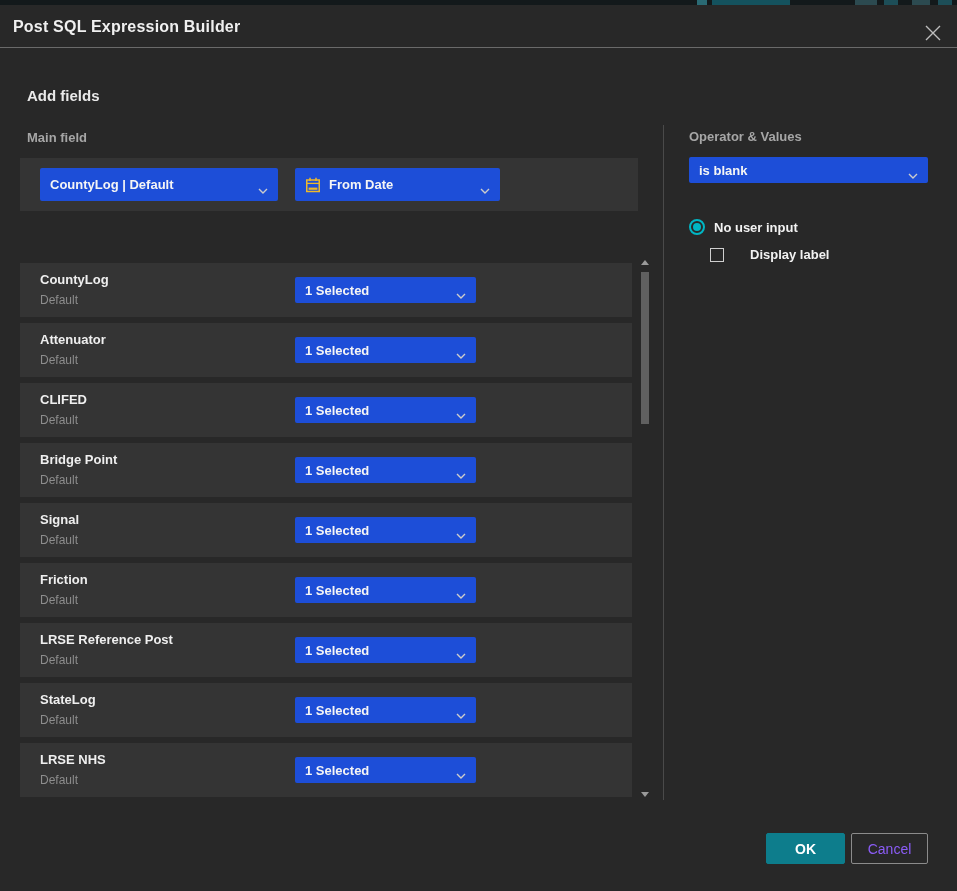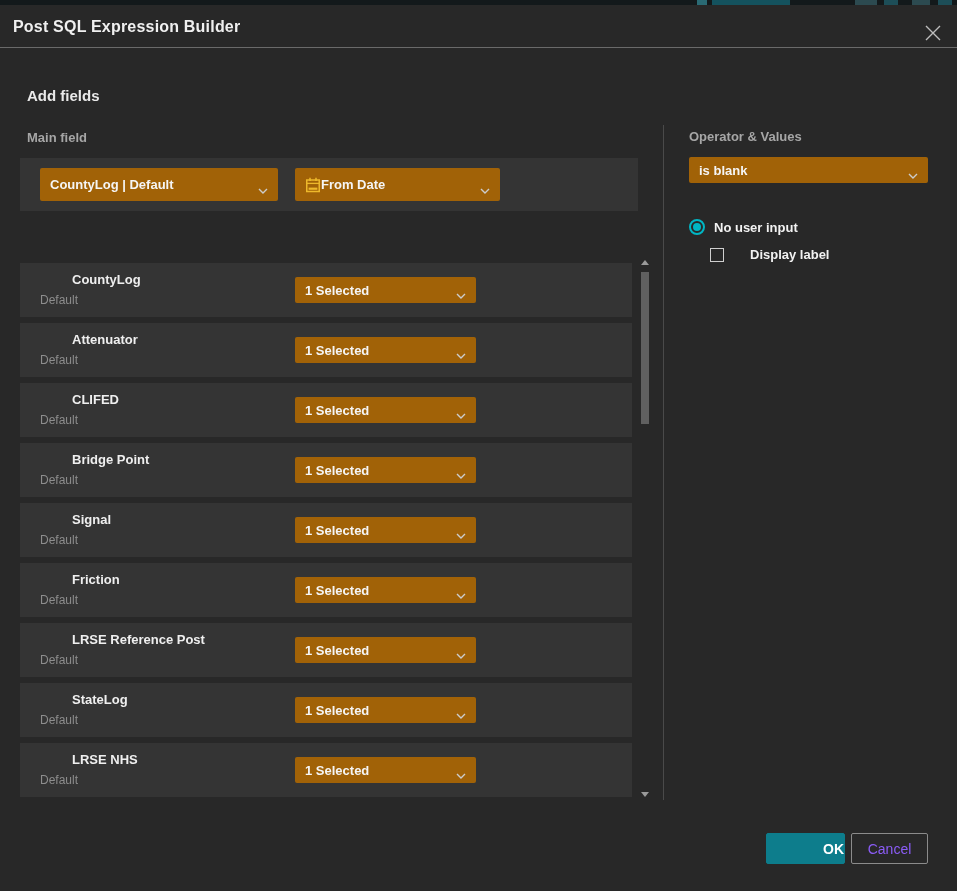--- a/index.html
+++ b/index.html
@@ -28,32 +28,32 @@
     background:none; border:none; cursor:pointer; display:flex; align-items:center; justify-content:center;
   }
 
   .h-add-fields { position:absolute; left:27px; top:87px; font-size:15px; font-weight:700; color:#e9e9e9; }
   .h-main-field { position:absolute; left:27px; top:130px; font-size:13px; font-weight:700; color:#a6a6a6; }
 
   .panel { background:#343434; position:absolute; }
   .main-field-panel { left:20px; top:158px; width:618px; height:53px; }
 
   .dd {
-    position:absolute; background:#a16207; border-radius:2px; cursor:pointer;
+    position:absolute; background:#1d4ed8; border-radius:2px; cursor:pointer;
     display:flex; align-items:center; color:#f5f5f5; font-size:13px; font-weight:600;
     padding:0 10px;
   }
   .dd .dd-chevron { position:absolute; right:10px; top:50%; margin-top:-3px; }
   .dd-layer { left:20px; top:10px; width:238px; height:33px; }
-  .dd-field { left:275px; top:10px; width:205px; height:33px; gap:0; }
+  .dd-field { left:275px; top:10px; width:205px; height:33px; gap:8px; }
 
   
   .fields-list { position:absolute; left:20px; top:263px; width:612px; }
   .field-row { position:relative; background:#343434; height:54px; margin-bottom:6px; }
-  .fr-name { position:absolute; left:20px; top:9px; font-size:13px; color:#efefef; font-weight:600;margin-left:32px; }
+  .fr-name { position:absolute; left:20px; top:9px; font-size:13px; color:#efefef; font-weight:600; }
   .fr-sub  { position:absolute; left:20px; top:30px; font-size:12px; color:#8d8d8d; }
   .fr-dd   { left:275px; top:14px; width:181px; height:26px; font-weight:600; }
 
   
   .scrollbar { position:absolute; left:640px; top:256px; width:10px; height:545px; }
   .sb-arrow-up, .sb-arrow-down {
     position:absolute; left:1px; width:0; height:0; cursor:pointer;
     border-left:4px solid transparent; border-right:4px solid transparent;
   }
   .sb-arrow-up   { top:4px;   border-bottom:5px solid #9a9a9a; }
@@ -77,21 +77,21 @@
 
   .checkbox-row { position:absolute; left:710px; top:247px; display:flex; align-items:center; gap:26px; cursor:pointer; }
   .checkbox-box { width:14px; height:14px; border:1px solid #cfcfcf; background:transparent; }
   .checkbox-label { font-size:13px; color:#f2f2f2; font-weight:600; }
 
   
   .btn {
     position:absolute; top:833px; height:31px; font-size:14px; cursor:pointer;
     border-radius:2px; font-family:"Liberation Sans", sans-serif;
   }
-  .btn-ok { left:766px; width:79px; background:#0d7d8c; color:#ffffff; border:1px solid #0d7d8c; font-weight:600;text-align:right; }
+  .btn-ok { left:766px; width:79px; background:#0d7d8c; color:#ffffff; border:1px solid #0d7d8c; font-weight:600; }
   .btn-cancel { left:851px; width:77px; background:transparent; color:#8b5cf6; border:1px solid #8b8b8b; }
 </style>
 </head>
 <body>
 
 <div class="screen">
 
   <div class="bg-strip">
     <div class="frag" style="left:697px;width:10px;background:#2a6a74;"></div>
     <div class="frag" style="left:712px;width:78px;background:#14525e;"></div>

